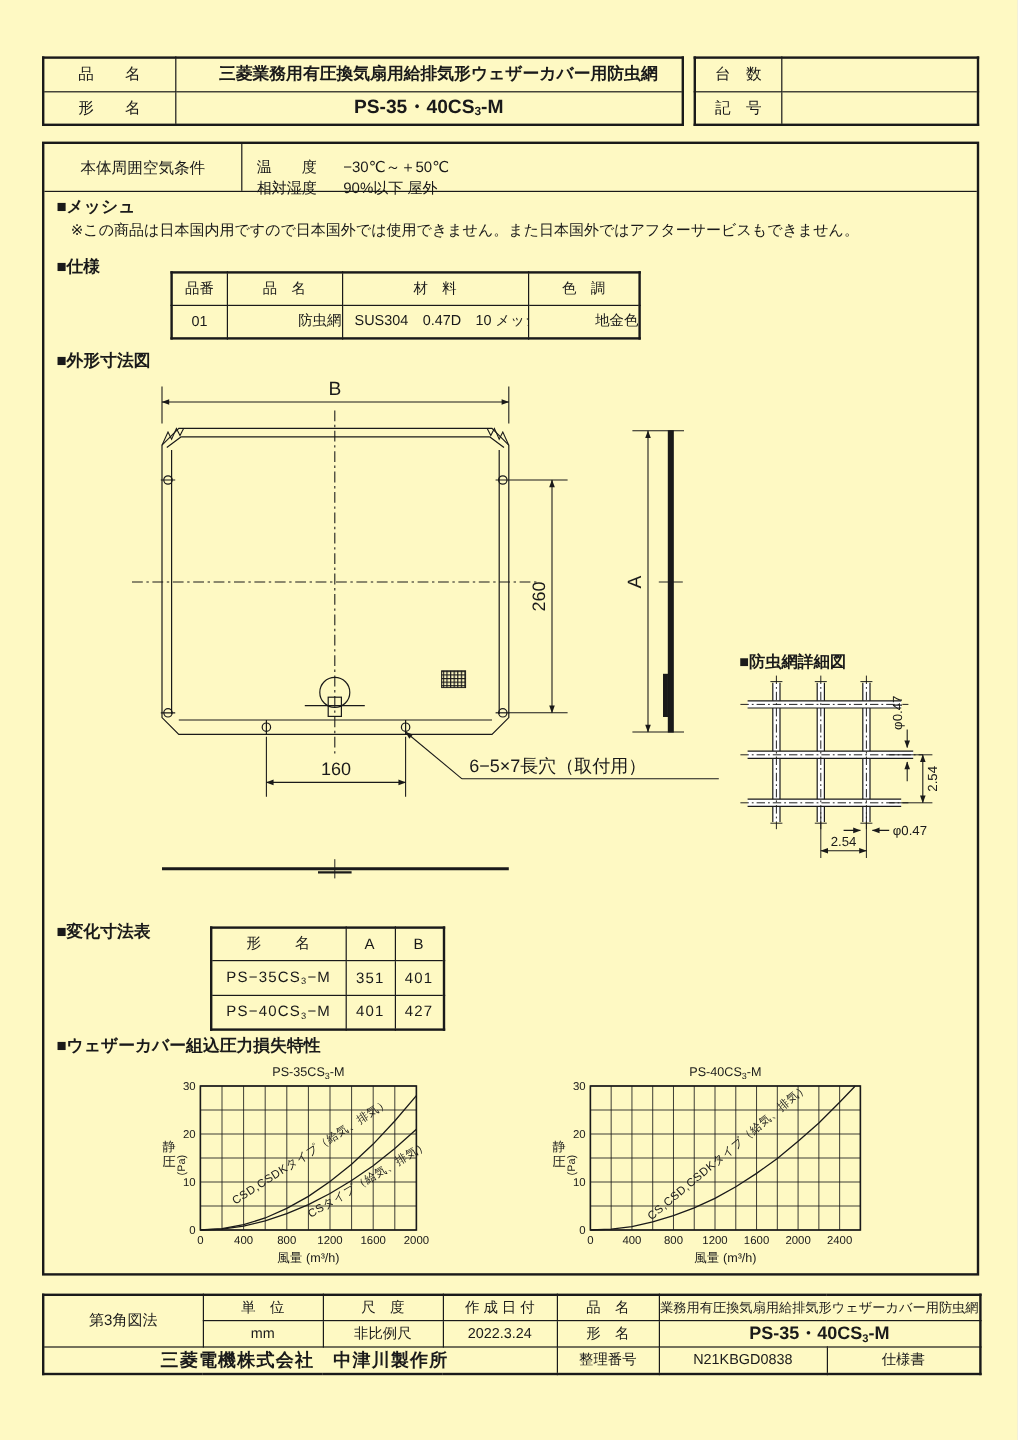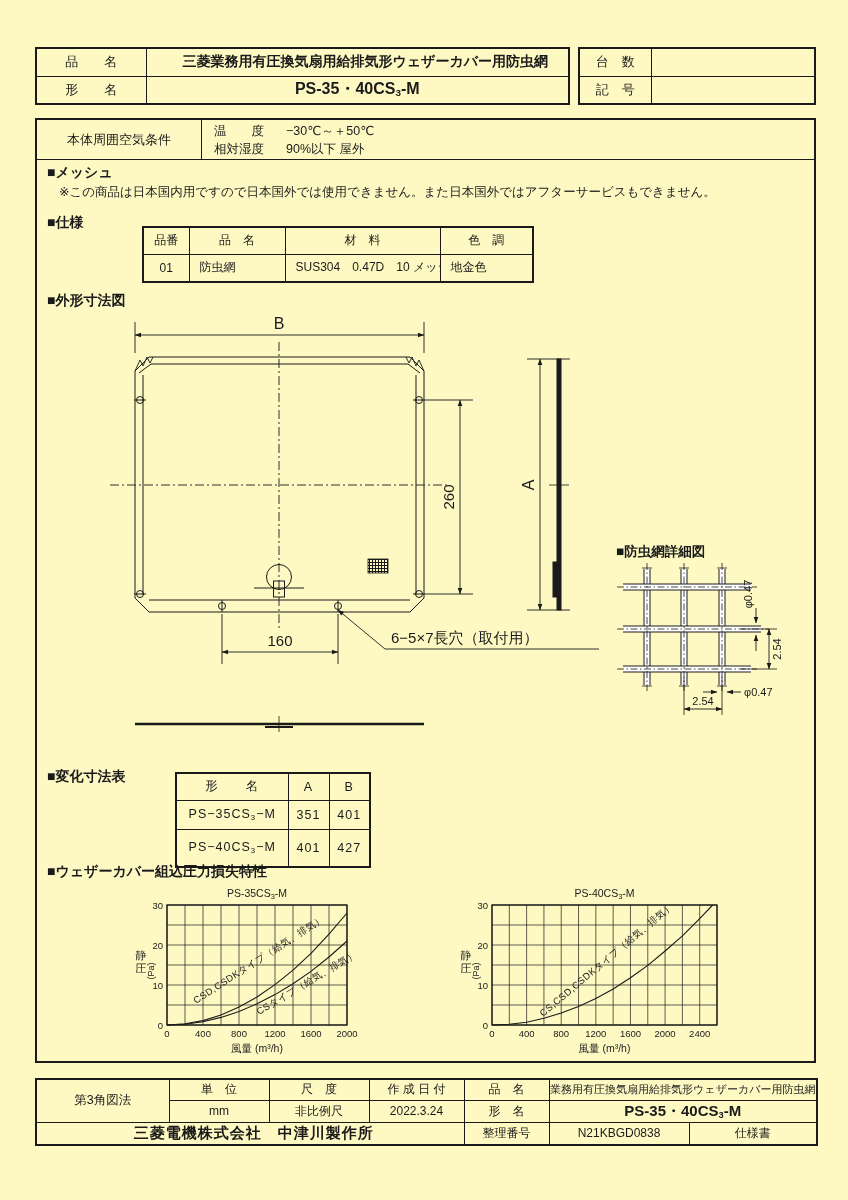--- a/index.html
+++ b/index.html
@@ -15,28 +15,28 @@
 
   
   .hdr td { height:28px; text-align:center; font-size:13px; }
   .hdr .val { font-size:14px; font-weight:bold;padding-left:16px; }
   .hdr .model { font-size:16px; font-weight:bold; }
 
   
   #frame { left:35px; top:118px; width:781px; height:945px; border:2px solid #1a1a1a; }
   #cond-row { left:0; top:0; width:777px; height:40px; border-bottom:1px solid #1a1a1a; display:flex; }
   #cond-label { width:165px; border-right:1px solid #1a1a1a; display:flex; align-items:center; justify-content:center; font-size:13px; }
-  #cond-vals { flex:1; padding:2px 0 0 12px; font-size:12.5px; line-height:18px; }
+  #cond-vals { flex:1; padding:10px 0 0 12px; font-size:12.5px; line-height:18px; }
   #cond-vals .lab { display:inline-block; width:72px; }
 
   .sec-head { font-size:14px; font-weight:bold; }
   .note-text { font-size:12.5px; }
 
   .spec td { height:27px; font-size:12px; text-align:center; }
-  .spec td.l { text-align:left; padding-left:10px; }
+  .spec td.l { text-align:right; padding-left:10px; }
 
   .dims td { height:27px; font-size:12.5px; text-align:center; letter-spacing:1px; }
 
   
   .tb td { font-size:12px; text-align:center; }
   .tb .small-bold { font-size:11px; font-weight:normal;margin-top:39px; }
   .tb .model { font-size:15px; font-weight:bold; }
   .tb .company { font-size:15px; font-weight:bold; letter-spacing:1px;padding-left:7px; }
 
   svg text { font-family:"Liberation Sans","DejaVu Sans",sans-serif; fill:#1a1a1a; }
@@ -256,21 +256,21 @@
           <tr>
         <td>形　　名</td>
         <td>A</td>
         <td>B</td>
       </tr>
       <tr style="height:29px">
         <td><span>PS−35CS</span><span class="sub">3</span><span>−M</span></td>
         <td>351</td>
         <td>401</td>
       </tr>
-      <tr style="height:38px">
+      <tr style="height:29px">
         <td><span>PS−40CS</span><span class="sub">3</span><span>−M</span></td>
         <td>401</td>
         <td>427</td>
       </tr>
     </tbody>
       </table>
 
     <div class="abs sec-head" style="left:10px; top:743px;">■ウェザーカバー組込圧力損失特性</div>
     <svg id="chart0" class="abs" style="left:85px; top:765px;" width="240" height="175" viewBox="0 0 240 175">
         <g stroke="#1a1a1a" stroke-width="0.7">

